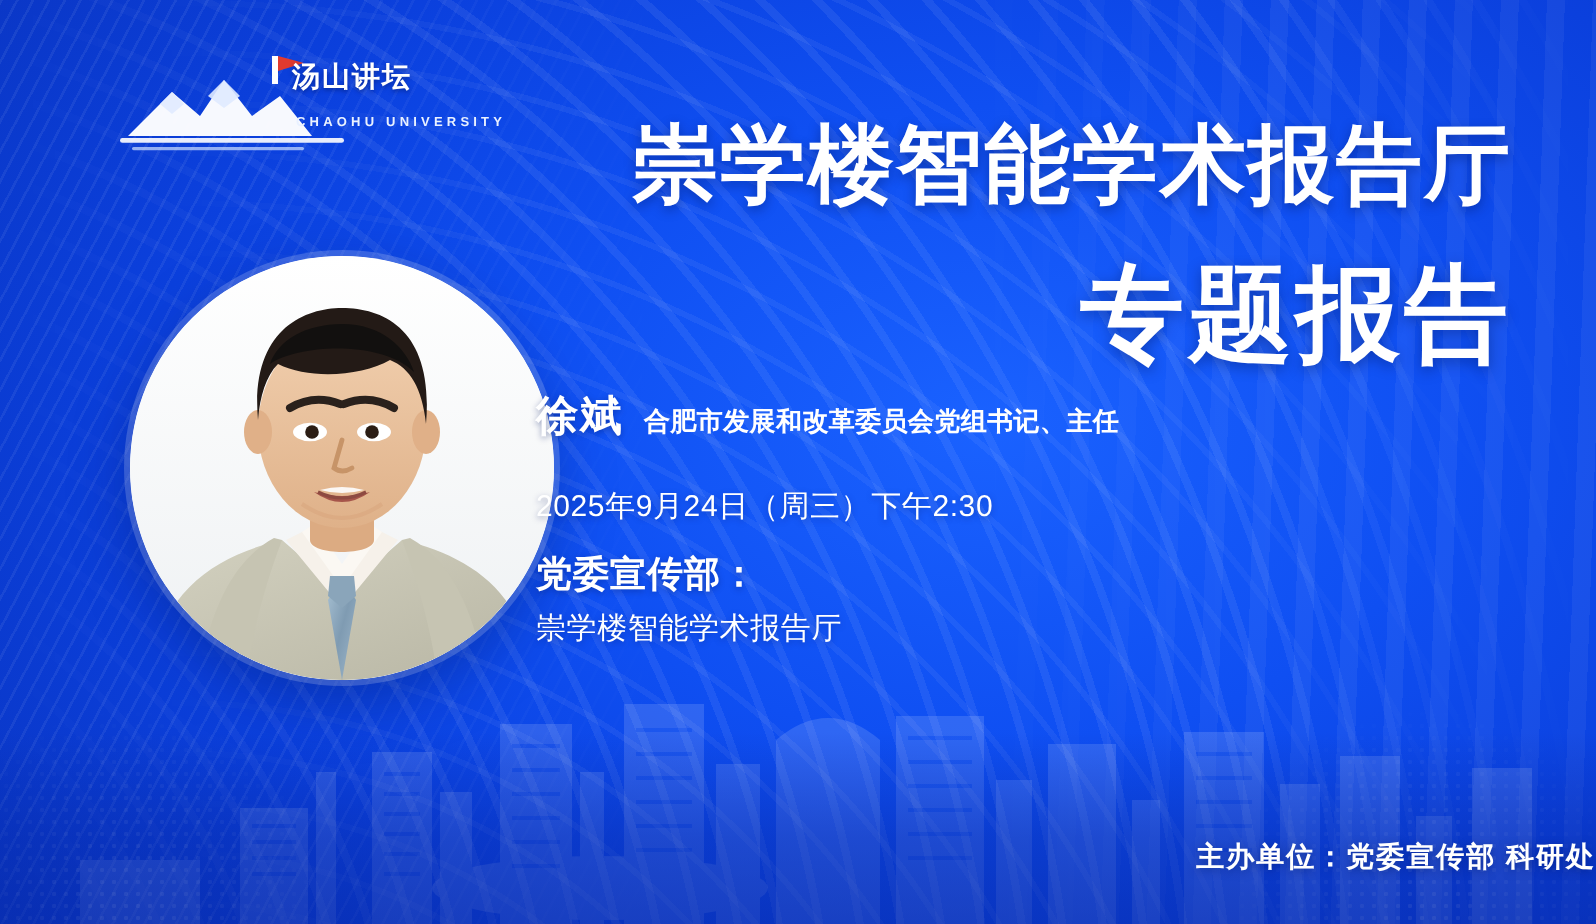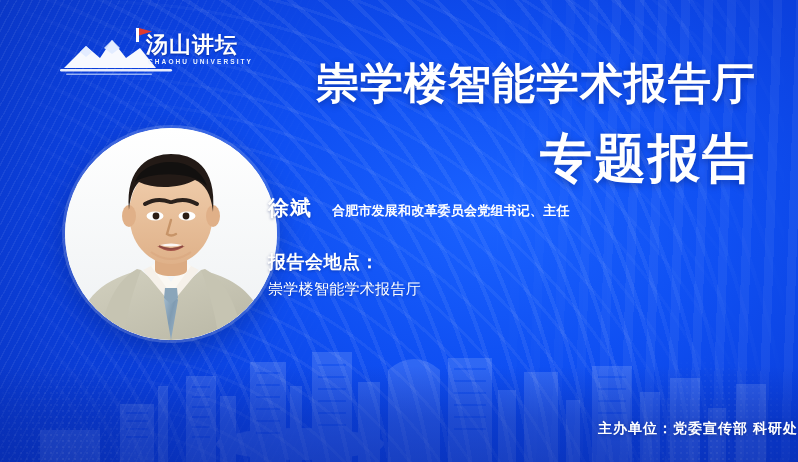--- a/index.html
+++ b/index.html
@@ -83,21 +83,21 @@
   .bg-dots.left{left:-30px;}
   .bg-dots.right{right:-10px;}
 
   
   .logo{
     position:absolute;left:60px;top:24px;width:180px;height:56px;
   }
   .logo svg{display:block;}
   .logo-cn{
     position:absolute;left:86px;top:6px;
-    font-size:22px;font-weight:700;color:#ffffff;letter-spacing:1px;
+    font-size:14px;font-weight:700;color:#ffffff;letter-spacing:1px;
     font-family:"Liberation Sans","DejaVu Sans",sans-serif;
     text-shadow:0 1px 2px rgba(0,20,90,.5);
     white-space:nowrap;
   }
   .logo-en{
     position:absolute;left:88px;top:34px;
     font-size:6.5px;font-weight:700;color:#e9f1ff;letter-spacing:2.1px;
     white-space:nowrap;
   }
 
@@ -132,21 +132,21 @@
     font-size:18px;font-weight:700;letter-spacing:.5px;color:#ffffff;
     line-height:1.25;
     text-shadow:0 1px 3px rgba(4,24,100,.4);
   }
   .row-speaker{display:flex;align-items:baseline;margin-top:4px;}
   .speaker-name{
     font-size:21px;font-weight:700;color:#ffffff;letter-spacing:1px;
     text-shadow:0 1px 3px rgba(4,24,100,.4);
   }
   .speaker-title{
-    font-size:13px;font-weight:700;color:#ffffff;margin-left:20px;
+    font-size:13px;font-weight:700;color:#ffffff;margin-left:10px;
     letter-spacing:.2px;
   }
   .spacer-a{height:16px;}
   .info-value{
     font-size:15px;color:#ffffff;margin-top:6px;letter-spacing:.3px;
     text-shadow:0 1px 3px rgba(4,24,100,.35);
   }
   .spacer-b{height:13px;}
 
   
@@ -315,20 +315,21 @@
 
   <div class="title1">崇学楼智能学术报告厅</div>
   <div class="title2">专题报告</div>
 
   <div class="info">
     <div class="row-speaker">
       <span class="speaker-name">徐斌</span>
       <span class="speaker-title">合肥市发展和改革委员会党组书记、主任</span>
     </div>
     <div class="spacer-a"></div>
+    <div class="info-value">2025年9月24日（周三）下午2:30</div>
     <div class="spacer-b"></div>
-    <div class="info-label">报告会地点：</div>
+    <div class="info-label">党委宣传部：</div>
     <div class="info-value">崇学楼智能学术报告厅</div>
   </div>
 
   <div class="footer">主办单位：党委宣传部  科研处</div>
 
 </div>
 
 </body></html>

